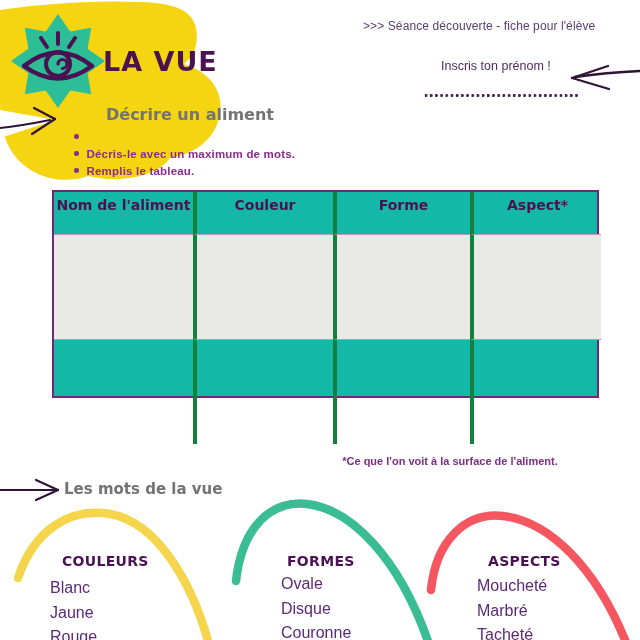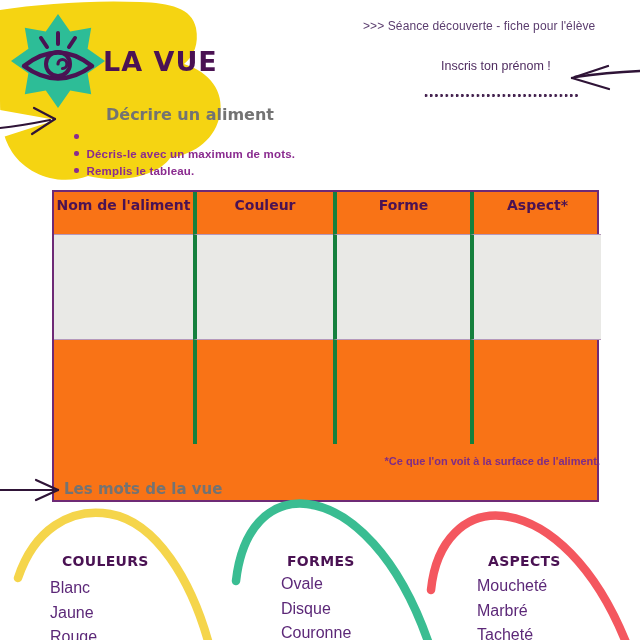--- a/index.html
+++ b/index.html
@@ -35,36 +35,36 @@
     left:62px; top:105px; font-family:"DejaVu Sans", sans-serif;
     font-weight:800; font-size:16px; color:#737373;margin-left:44px;
   }
   .bullets { left:74px; top:128px; width:280px; list-style:none; }
   .bullets li { display:flex; align-items:center; height:17px; }
   .bullet-dot { width:4.5px; height:4.5px; border-radius:50%; background:#8A2B8F; margin-right:8px; flex:0 0 auto; }
   .bullet-text { font-size:11.5px; font-weight:700; color:#8A2B8F; letter-spacing:.2px; }
 
   
   .obs-table {
-    left:52px; top:190px; width:547px; height:312px; display:grid;
+    left:52px; top:190px; width:547px; height:208px; display:grid;
     grid-template-columns:139px 140px 137px 131px;
     grid-template-rows:42px 105px 105px;
-    border:2px solid #6E2A76; background:#f97316;
+    border:2px solid #6E2A76; background:#14b8a6;
   }
   .obs-table > div { box-sizing:border-box; }
   .th {
     display:flex; justify-content:center; padding-top:5px;
     font-family:"DejaVu Sans", sans-serif; font-weight:800; font-size:14px; color:#4A1253;
   }
   .vline { border-left:4px solid #15803d; }
   .body-cell { border-top:1.5px solid #B598BB; }
   .gray { background:#E9E9E6; }
 
   .footnote {
-    left:300px; top:455px; width:300px; text-align:right;
+    left:300px; top:455px; width:300px; text-align:center;
     font-size:11px; font-weight:700; color:#7E2C87;
   }
 
   
   .s2-arrow { left:0; top:477px; }
   .s2-head {
     left:64px; top:480px; font-family:"DejaVu Sans", sans-serif;
     font-weight:800; font-size:15px; color:#737373;
   }
   .arcs-svg { left:0; top:495px; }

